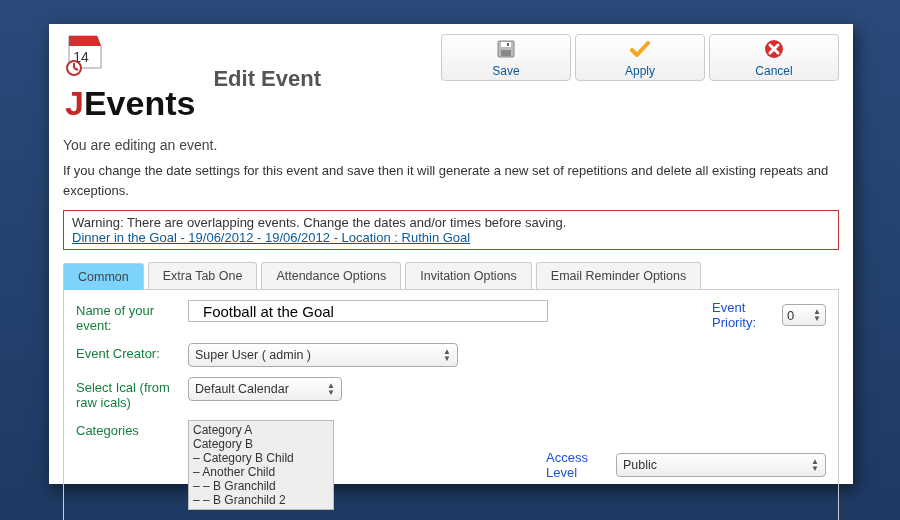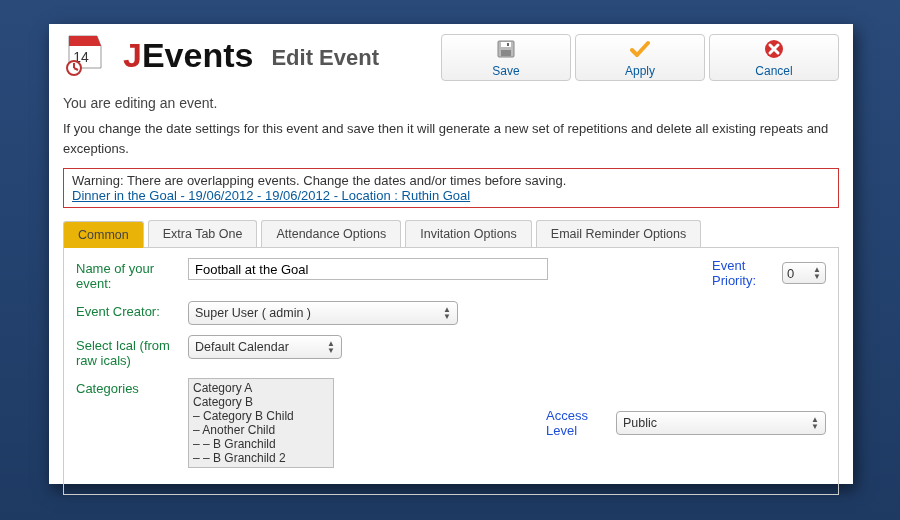--- a/index.html
+++ b/index.html
@@ -18,21 +18,21 @@
     left: 49px;
     top: 24px;
     width: 804px;
     height: 460px;
     background: #fff;
     box-shadow: 3px 6px 16px rgba(0,0,0,0.55);
     padding: 10px 14px 14px 14px;
   }
 
   .head-row { display:flex; align-items:flex-start; }
-  .brand { display:flex; align-items:center; gap:16px; }
+  .brand { display:flex; gap:8px;flex-direction:column; }
   .cal-icon { width:42px; height:42px; position:relative; }
   .brand-text { font-size:34px; font-weight:700; color:#111; margin-left:2px; }
   .brand-text .J { color:#c62828; font-weight:800; }
   .edit-title { font-size:22px; color:#555; margin-left:18px; align-self:center; font-weight:600;}
   .toolbar { margin-left:auto; display:flex; gap:4px; }
   .tool-btn { border:1px solid #ccc; border-radius:4px; padding:4px 8px 2px 8px; background:linear-gradient(#fff,#f0f0f0); min-width:46px; text-align:center; cursor:pointer; }
   .tool-btn .icon { height:20px; display:flex; align-items:center; justify-content:center; font-size:18px; }
   .tool-btn .lbl { font-size:12px; color:#075a9e; margin-top:2px; }
   .disk { width:18px; height:18px; }
 
@@ -41,27 +41,27 @@
   .warning-box {
     border:1px solid #c33;
     padding:4px 8px;
     margin-top:10px;
     color:#333;
   }
   .warning-box a { color:#075a9e; text-decoration:underline; }
 
   .tabs { margin-top:12px; display:flex; border-bottom:1px solid #ccc; }
   .tab { padding:6px 14px; background:#f4f4f4; border:1px solid #ccc; border-bottom:none; margin-right:4px; color:#444; cursor:pointer; border-radius:3px 3px 0 0; font-size:12.5px;}
-  .tab.active { background:#eab308; font-weight:400; position:relative; top:1px; }
+  .tab.active { background:#7dd3fc; font-weight:400; position:relative; top:1px; }
 
   .form-area { border:1px solid #ccc; border-top:none; padding:10px 12px 16px 12px; }
   .row { display:flex; align-items:flex-start; margin-bottom:10px; }
   .lbl { width:112px; color:#15803d; font-size:13px; padding-top:3px; }
   .ctrl { flex:0 0 auto; }
-  .text-input { border:1px solid #bbb; padding:3px 6px; width:360px; height:22px; font-size:13px; }
+  .text-input { border:1px solid #bbb; padding:3px 14px; width:360px; height:22px; font-size:15px; }
   .select { border:1px solid #aaa; border-radius:4px; height:24px; width:270px; padding:2px 6px; background:linear-gradient(#fff,#eee); font-size:12.5px; display:flex; align-items:center; justify-content:space-between;}
   .select.small{ width:154px;}
   .dblchev{ display:flex; flex-direction:column; font-size:8px; line-height:7px; color:#555;}
   .list-box { border:1px solid #bbb; width:146px; height:90px; overflow:auto; background:#eee; padding:2px 4px; font-size:12px; color:#333; }
   .list-box div { white-space:nowrap; }
 
   .right-col { margin-left:auto; display:flex; align-items:center; gap:10px; }
   .rlabel { width:60px; text-align:left; color:#1d4ed8;}
   .stepper { border:1px solid #aaa; border-radius:4px; height:22px; width:44px; display:flex; align-items:center; justify-content:space-between; padding:0 4px; background:linear-gradient(#fff,#eee);}
   .access-select{ width:210px; }

